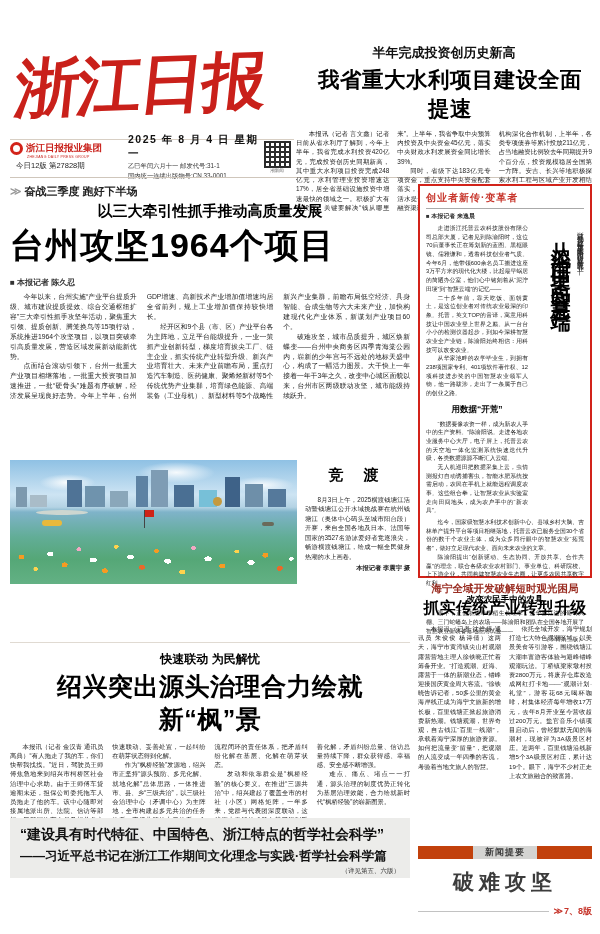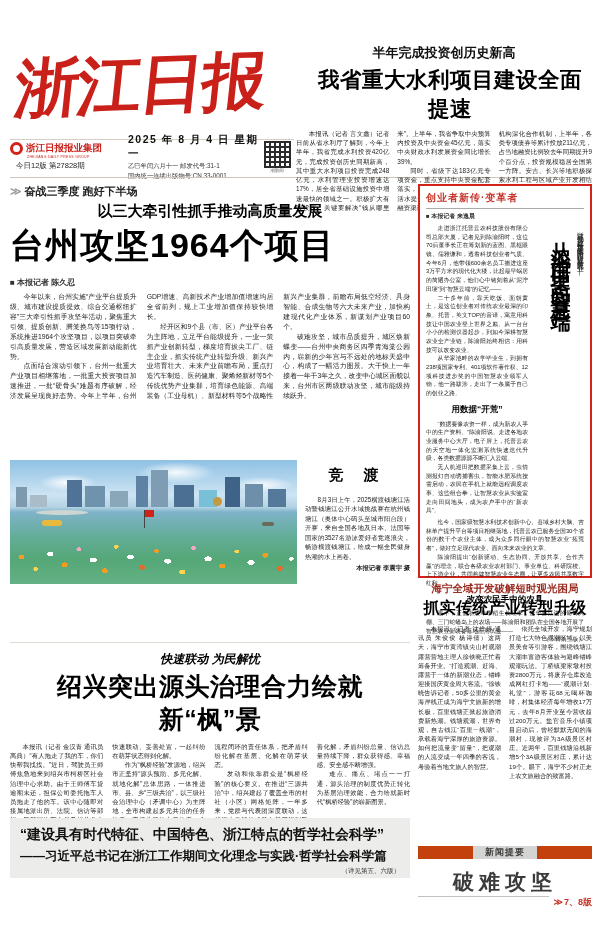--- a/index.html
+++ b/index.html
@@ -98,21 +98,21 @@
       radial-gradient(5px 4px at 89% 52%,#f79b22 60%,transparent 61%),
       radial-gradient(5px 4px at 94% 74%,#e86a2a 60%,transparent 61%),
       radial-gradient(4px 3px at 98% 58%,#fff 60%,transparent 61%); }
   .caption-box { flex:1; padding-top:6px; }
   .caption-title { text-align:center; font-size:15px; font-weight:bold; letter-spacing:8px; color:#000; }
   .caption-text { margin-top:10px; font-size:6.3px; line-height:1.5; text-align:justify; color:#222; text-indent:2em; }
   .caption-credit { margin-top:3px; font-size:6.3px; font-weight:bold; text-align:right; color:#222; }
 
   
   .sx-art { position:absolute; left:10px; top:642px; width:400px; border-top:1px solid #e0dad2; padding-top:8px; }
-  .sx-kicker { text-align:center; font-size:12px; font-weight:bold; color:#000;font-style:italic; }
+  .sx-kicker { text-align:center; font-size:12px; font-weight:bold; color:#000; }
   .sx-headline { text-align:center; font-size:25px; font-weight:bold; margin-top:2px; color:#000; letter-spacing:.5px; }
   .sx-body { margin-top:6px; height:112px; column-count:4; column-gap:9px; overflow:hidden;
     font-size:6.3px; line-height:1.45; text-align:justify; color:#222; }
   .sx-body p { text-indent:2em; }
 
   
   .quote { position:absolute; left:10px; top:818px; width:400px; height:60px; background:#ececea; padding:8px 10px 4px; }
   .quote-l1 { font-size:14px; font-weight:bold; color:#111; white-space:nowrap; }
   .quote-l2 { font-size:12.5px; font-weight:bold; color:#111; margin-top:4px; white-space:nowrap; }
   .quote-note { font-size:6.5px; color:#333; text-align:right; margin-top:2px; }
@@ -140,21 +140,21 @@
   .hn-body { margin-top:5px; height:224px; column-count:2; column-gap:8px; overflow:hidden;
     font-size:6.2px; line-height:1.48; text-align:justify; color:#222; }
   .hn-body p { text-indent:2em; }
 
   
   .digest { position:absolute; left:418px; top:846px; width:174px; }
   .digest-bar { position:relative; height:13px; background:#c2410c; }
   .digest-label { position:absolute; left:50%; top:0; transform:translateX(-50%); height:13px; line-height:13px;
     padding:0 12px; background:#d4d4d2; font-size:9px; font-weight:bold; color:#3d3d3d; letter-spacing:1px; white-space:nowrap; }
   .digest-title { text-align:center; font-size:21px; font-weight:bold; color:#3c3c3c; letter-spacing:5px; margin-top:9px; }
-  .digest-pages { display:flex; align-items:flex-start; }
+  .digest-pages { display:flex; align-items:center; margin-top:9px; }
   .digest-line { flex:1; border-top:1px solid #c2c2c2; }
   .digest-pg { font-size:9px; font-weight:bold; color:#c6342a; margin-left:5px; white-space:nowrap; }
   .digest-pg .chev { letter-spacing:-2px; margin-right:3px; }
 </style>
 </head>
 <body>
 
 <div class="page">
 
   <div class="masthead-title">浙江日报</div>

